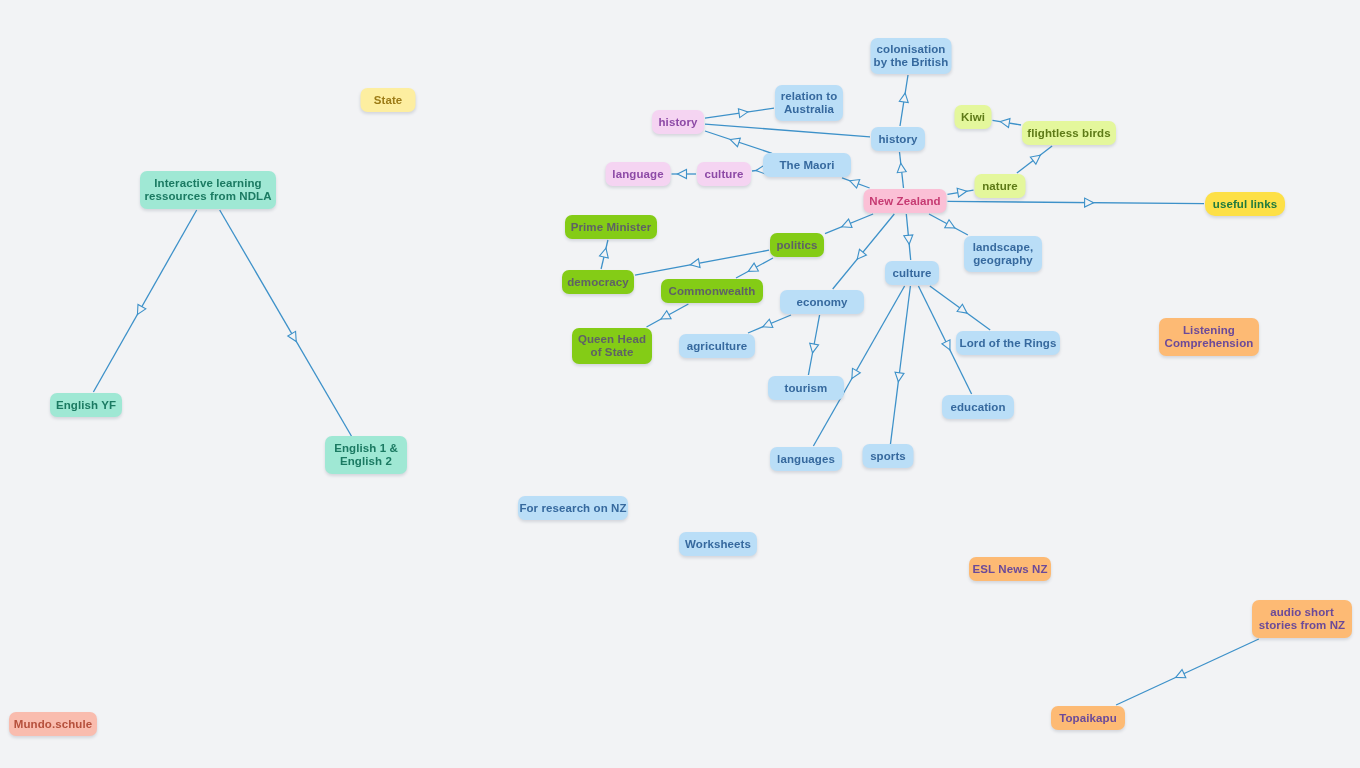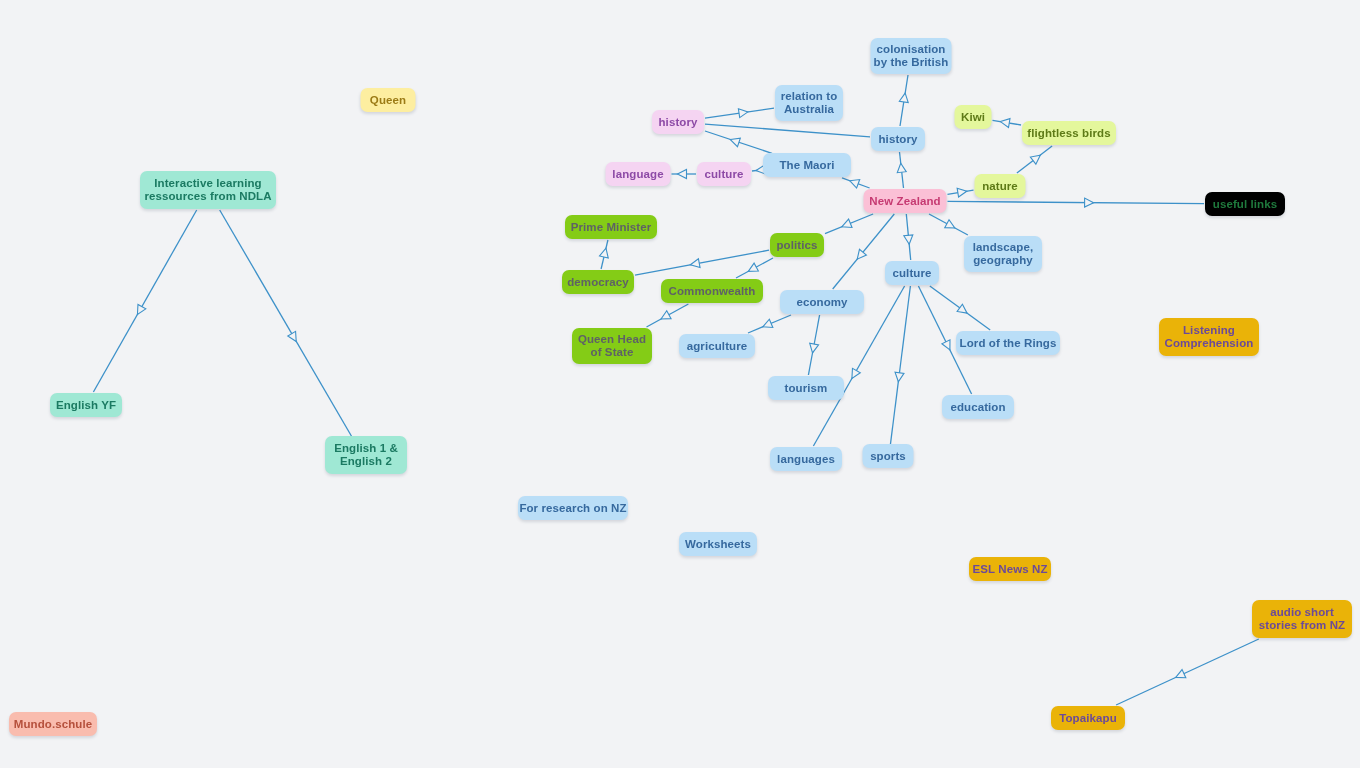--- a/index.html
+++ b/index.html
@@ -40,23 +40,23 @@
     transform: translate(-50%, -50%);
     letter-spacing: 0.1px;
   }
   
   .c-blue     { background: #badef7; color: #36699e; }
   .c-pink     { background: #fbc0d6; color: #c63a72; }
   .c-lilac    { background: #f5d4f2; color: #8d4aa6; }
   .c-lime     { background: #e4f79c; color: #5d7a16; }
   .c-gray     { background: #84cc16; color: #5e6166; }
   .c-mint     { background: #9fe8d4; color: #1b7a62; }
-  .c-green    { background: #000000; color: #1f7a3d; }
+  .c-green    { background: #fde047; color: #1f7a3d; border-radius: 10px; }
   .c-yellow   { background: #fdeea0; color: #9c7b16; }
-  .c-purple   { background: #eab308; color: #6b4a99; }
+  .c-purple   { background: #fdba74; color: #6b4a99; }
   .c-salmon   { background: #f9bcae; color: #b5503c; }
 </style>
 </head>
 <body>
 
 <div id="canvas">
   <svg id="edge-layer" width="1360" height="768" viewBox="0 0 1360 768">
       <g>
         <line x1="903.5" y1="188.0" x2="899.5" y2="152.0" stroke="#3d91c9" stroke-width="1.3"></line>
         <path d="M 5,0 L -4,4.5 L -4,-4.5 Z" fill="#f2f3f5" stroke="#3d91c9" stroke-width="1.1" transform="translate(901.3,168.2) rotate(-96.4)"></path>
@@ -197,21 +197,21 @@
       <div class="node c-gray" style="left: 612px; top: 346px; width: 80px; min-height: 36px;">Queen Head
 of State</div>
       <div class="node c-blue" style="left: 912px; top: 273px; width: 54px; min-height: 24px;">culture</div>
       <div class="node c-blue" style="left: 822px; top: 302px; width: 84px; min-height: 24px;">economy</div>
       <div class="node c-blue" style="left: 717px; top: 346px; width: 76px; min-height: 24px;">agriculture</div>
       <div class="node c-blue" style="left: 806px; top: 388px; width: 76px; min-height: 24px;">tourism</div>
       <div class="node c-blue" style="left: 806px; top: 459px; width: 72px; min-height: 24px;">languages</div>
       <div class="node c-blue" style="left: 888px; top: 456px; width: 51px; min-height: 24px;">sports</div>
       <div class="node c-blue" style="left: 978px; top: 407px; width: 72px; min-height: 24px;">education</div>
       <div class="node c-blue" style="left: 1008px; top: 343px; width: 104px; min-height: 24px;">Lord of the Rings</div>
-      <div class="node c-yellow" style="left: 388px; top: 100px; width: 55px; min-height: 24px;">Queen</div>
+      <div class="node c-yellow" style="left: 388px; top: 100px; width: 55px; min-height: 24px;">State</div>
       <div class="node c-mint" style="left: 208px; top: 190px; width: 136px; min-height: 38px;">Interactive learning
 ressources from NDLA</div>
       <div class="node c-mint" style="left: 86px; top: 405px; width: 72px; min-height: 24px;">English YF</div>
       <div class="node c-mint" style="left: 366px; top: 455px; width: 82px; min-height: 38px;">English 1 &amp;
 English 2</div>
       <div class="node c-purple" style="left: 1209px; top: 337px; width: 100px; min-height: 38px;">Listening
 Comprehension</div>
       <div class="node c-blue" style="left: 573px; top: 508px; width: 110px; min-height: 24px;">For research on NZ</div>
       <div class="node c-blue" style="left: 718px; top: 544px; width: 78px; min-height: 24px;">Worksheets</div>
       <div class="node c-purple" style="left: 1010px; top: 569px; width: 82px; min-height: 24px;">ESL News NZ</div>

